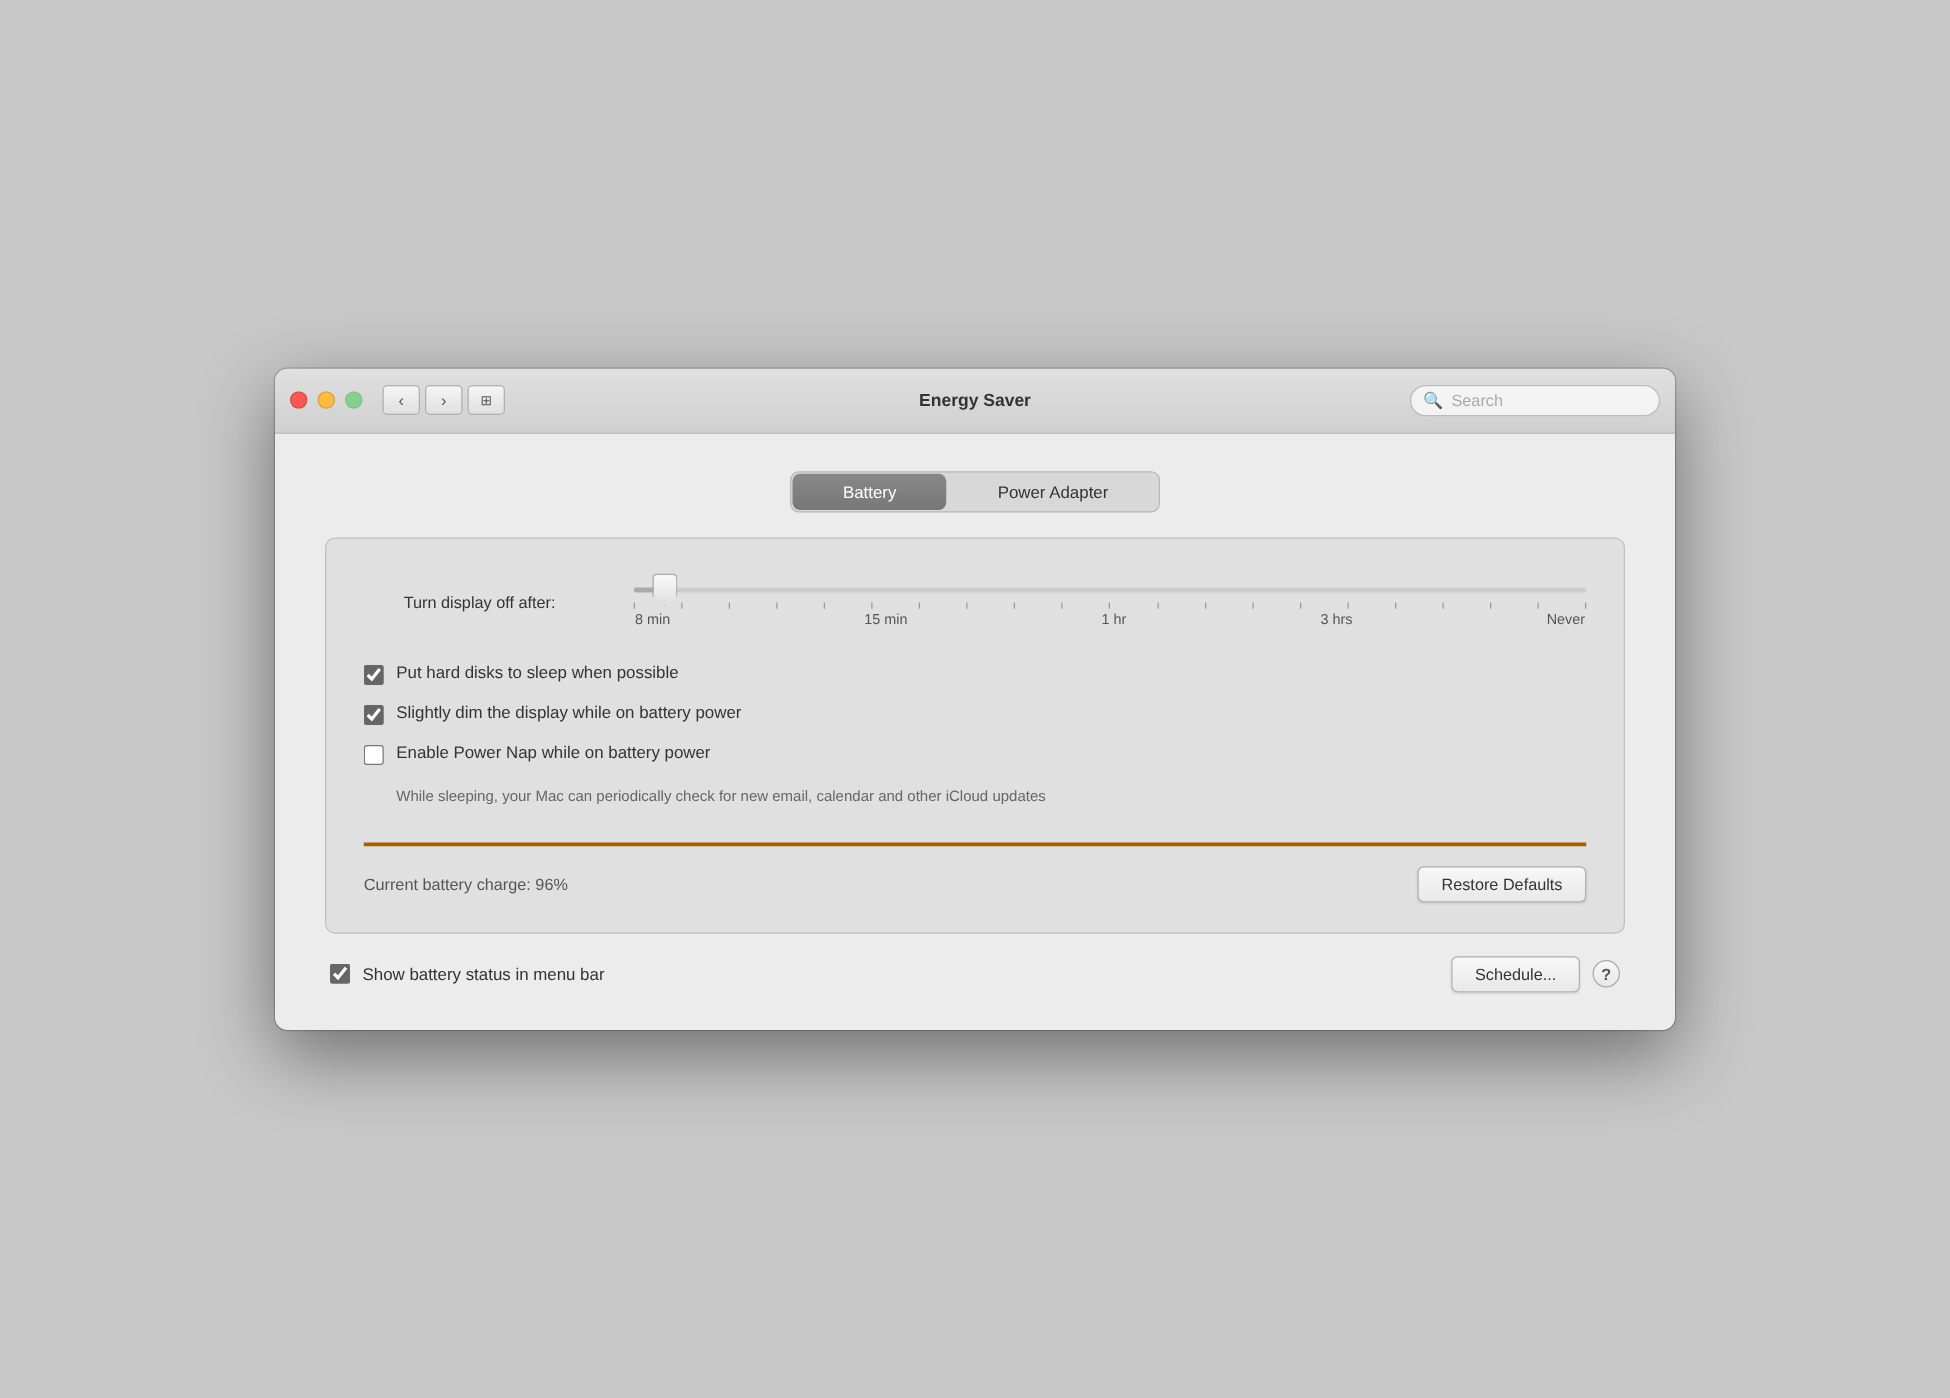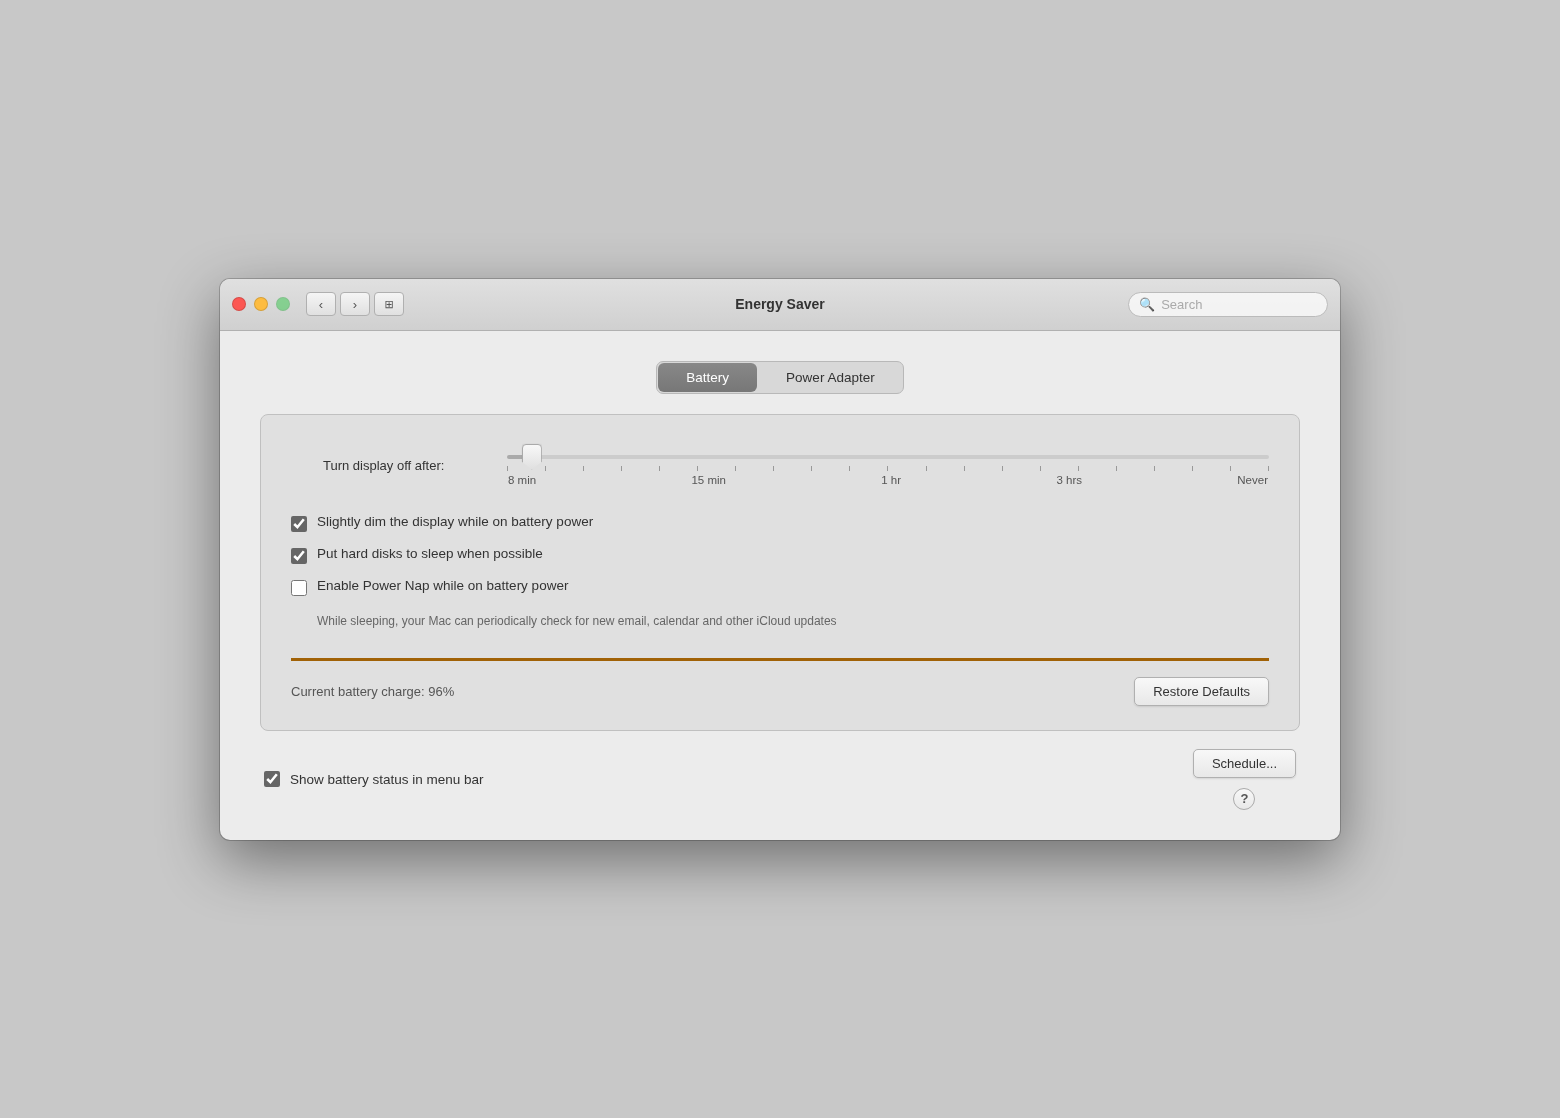--- a/index.html
+++ b/index.html
@@ -135,21 +135,21 @@
 
     .tabs {
       display: flex;
       background: #d8d8d8;
       border: 1px solid #b8b8b8;
       border-radius: 7px;
       overflow: hidden;
     }
 
     .tab {
-      padding: 7px 28px;
+      padding: 7px 40px;
       font-size: 13.5px;
       cursor: pointer;
       color: #333;
       border: none;
       background: transparent;
       outline: none;
     }
 
     .tab.active {
       background: linear-gradient(to bottom, #888, #777);
@@ -293,21 +293,20 @@
 
     .show-battery-label {
       font-size: 13.5px;
       color: #333;
     }
 
     .bottom-right {
       display: flex;
       align-items: center;
       gap: 10px;
-      flex-direction: column;
     }
 
     .schedule-btn {
       padding: 6px 18px;
       font-size: 13px;
       background: linear-gradient(to bottom, #f8f8f8, #e8e8e8);
       border: 1px solid #b0b0b0;
       border-radius: 5px;
       cursor: pointer;
       color: #333;
@@ -424,26 +423,26 @@
               <span>1 hr</span>
               <span>3 hrs</span>
               <span>Never</span>
             </div>
           </div>
         </div>
       </div>
 
       <div class="checkbox-group">
         <div class="checkbox-row">
+          <input type="checkbox" checked="" id="cb-hard-disks" style="">
+          <label class="checkbox-label" for="cb-hard-disks">Put hard disks to sleep when possible</label>
+        </div>
+        <div class="checkbox-row">
           <input type="checkbox" checked="" id="cb-dim" style="">
           <label class="checkbox-label" for="cb-dim">Slightly dim the display while on battery power</label>
-        </div>
-        <div class="checkbox-row">
-          <input type="checkbox" checked="" id="cb-hard-disks" style="">
-          <label class="checkbox-label" for="cb-hard-disks">Put hard disks to sleep when possible</label>
         </div>
         <div>
           <div class="checkbox-row">
             <input type="checkbox" id="cb-powernap" style="">
             <label class="checkbox-label" for="cb-powernap">Enable Power Nap while on battery power</label>
           </div>
           <div class="checkbox-sublabel">While sleeping, your Mac can periodically check for new email, calendar and other iCloud updates</div>
         </div>
       </div>
 

